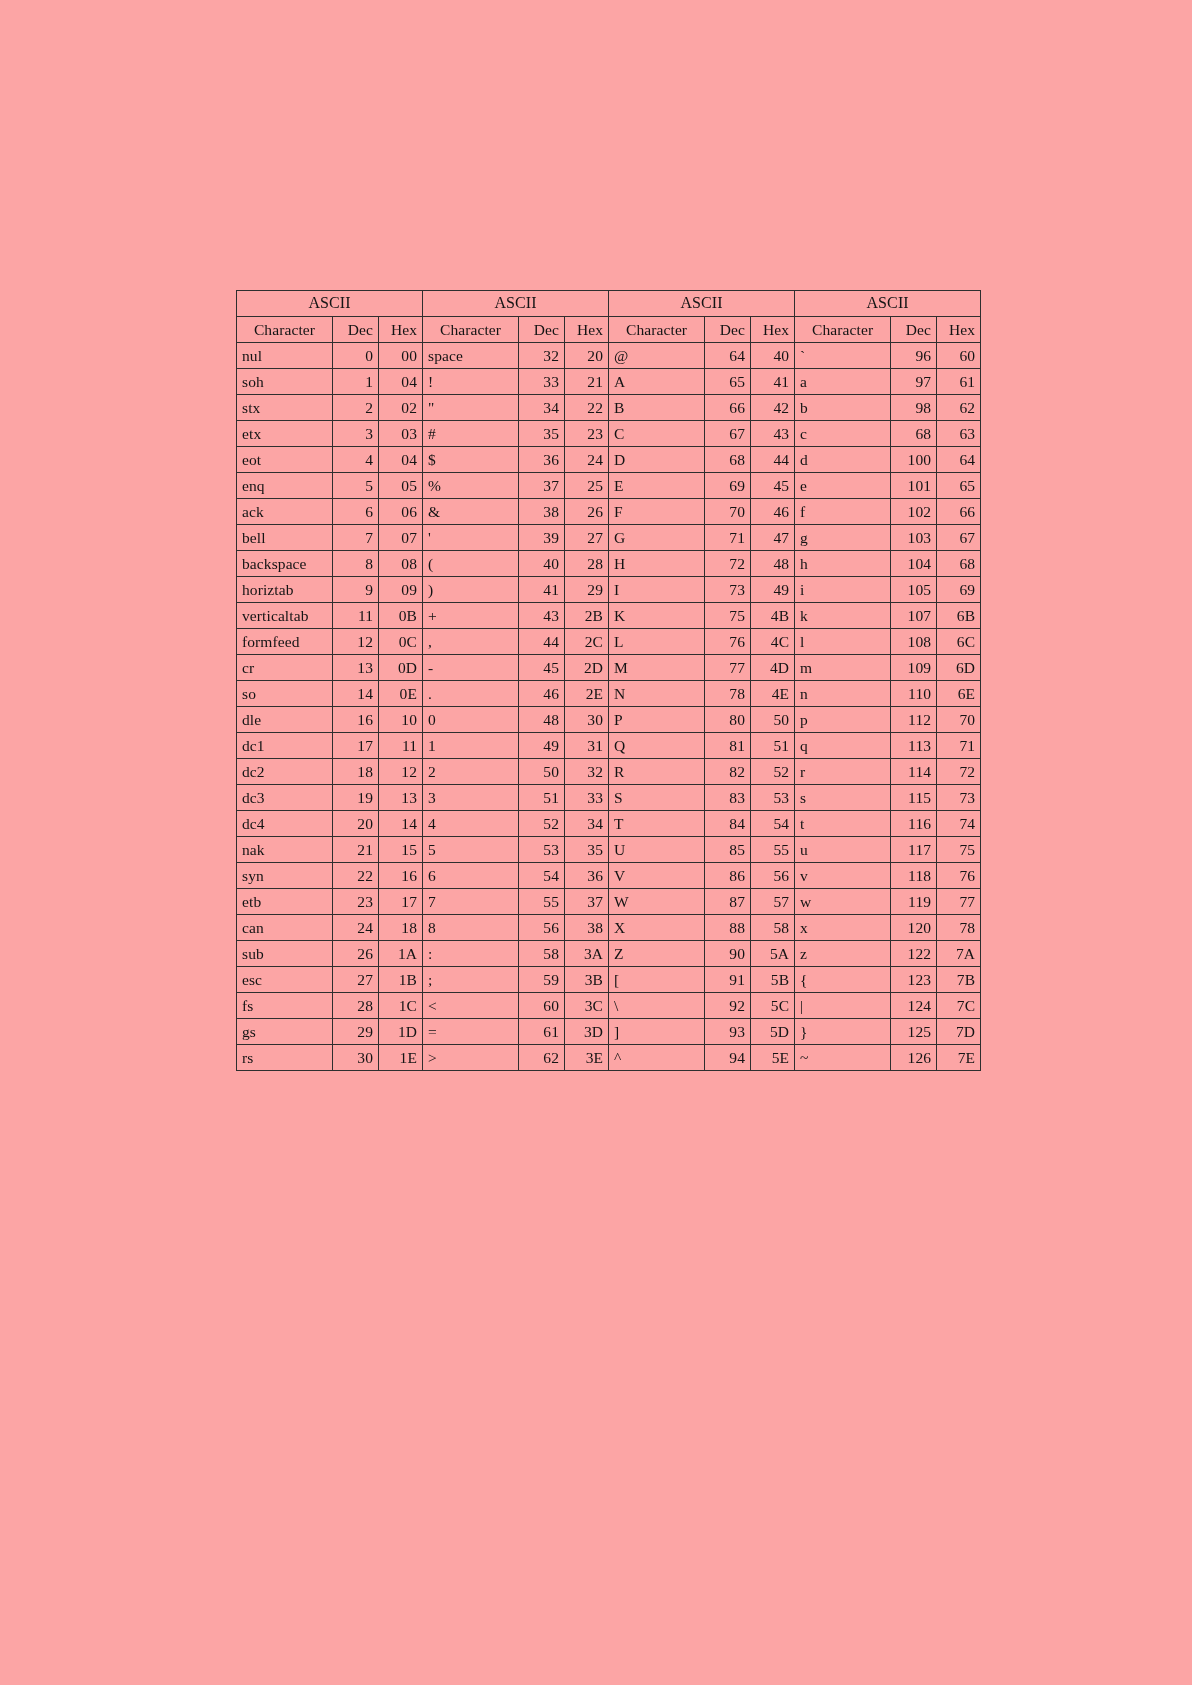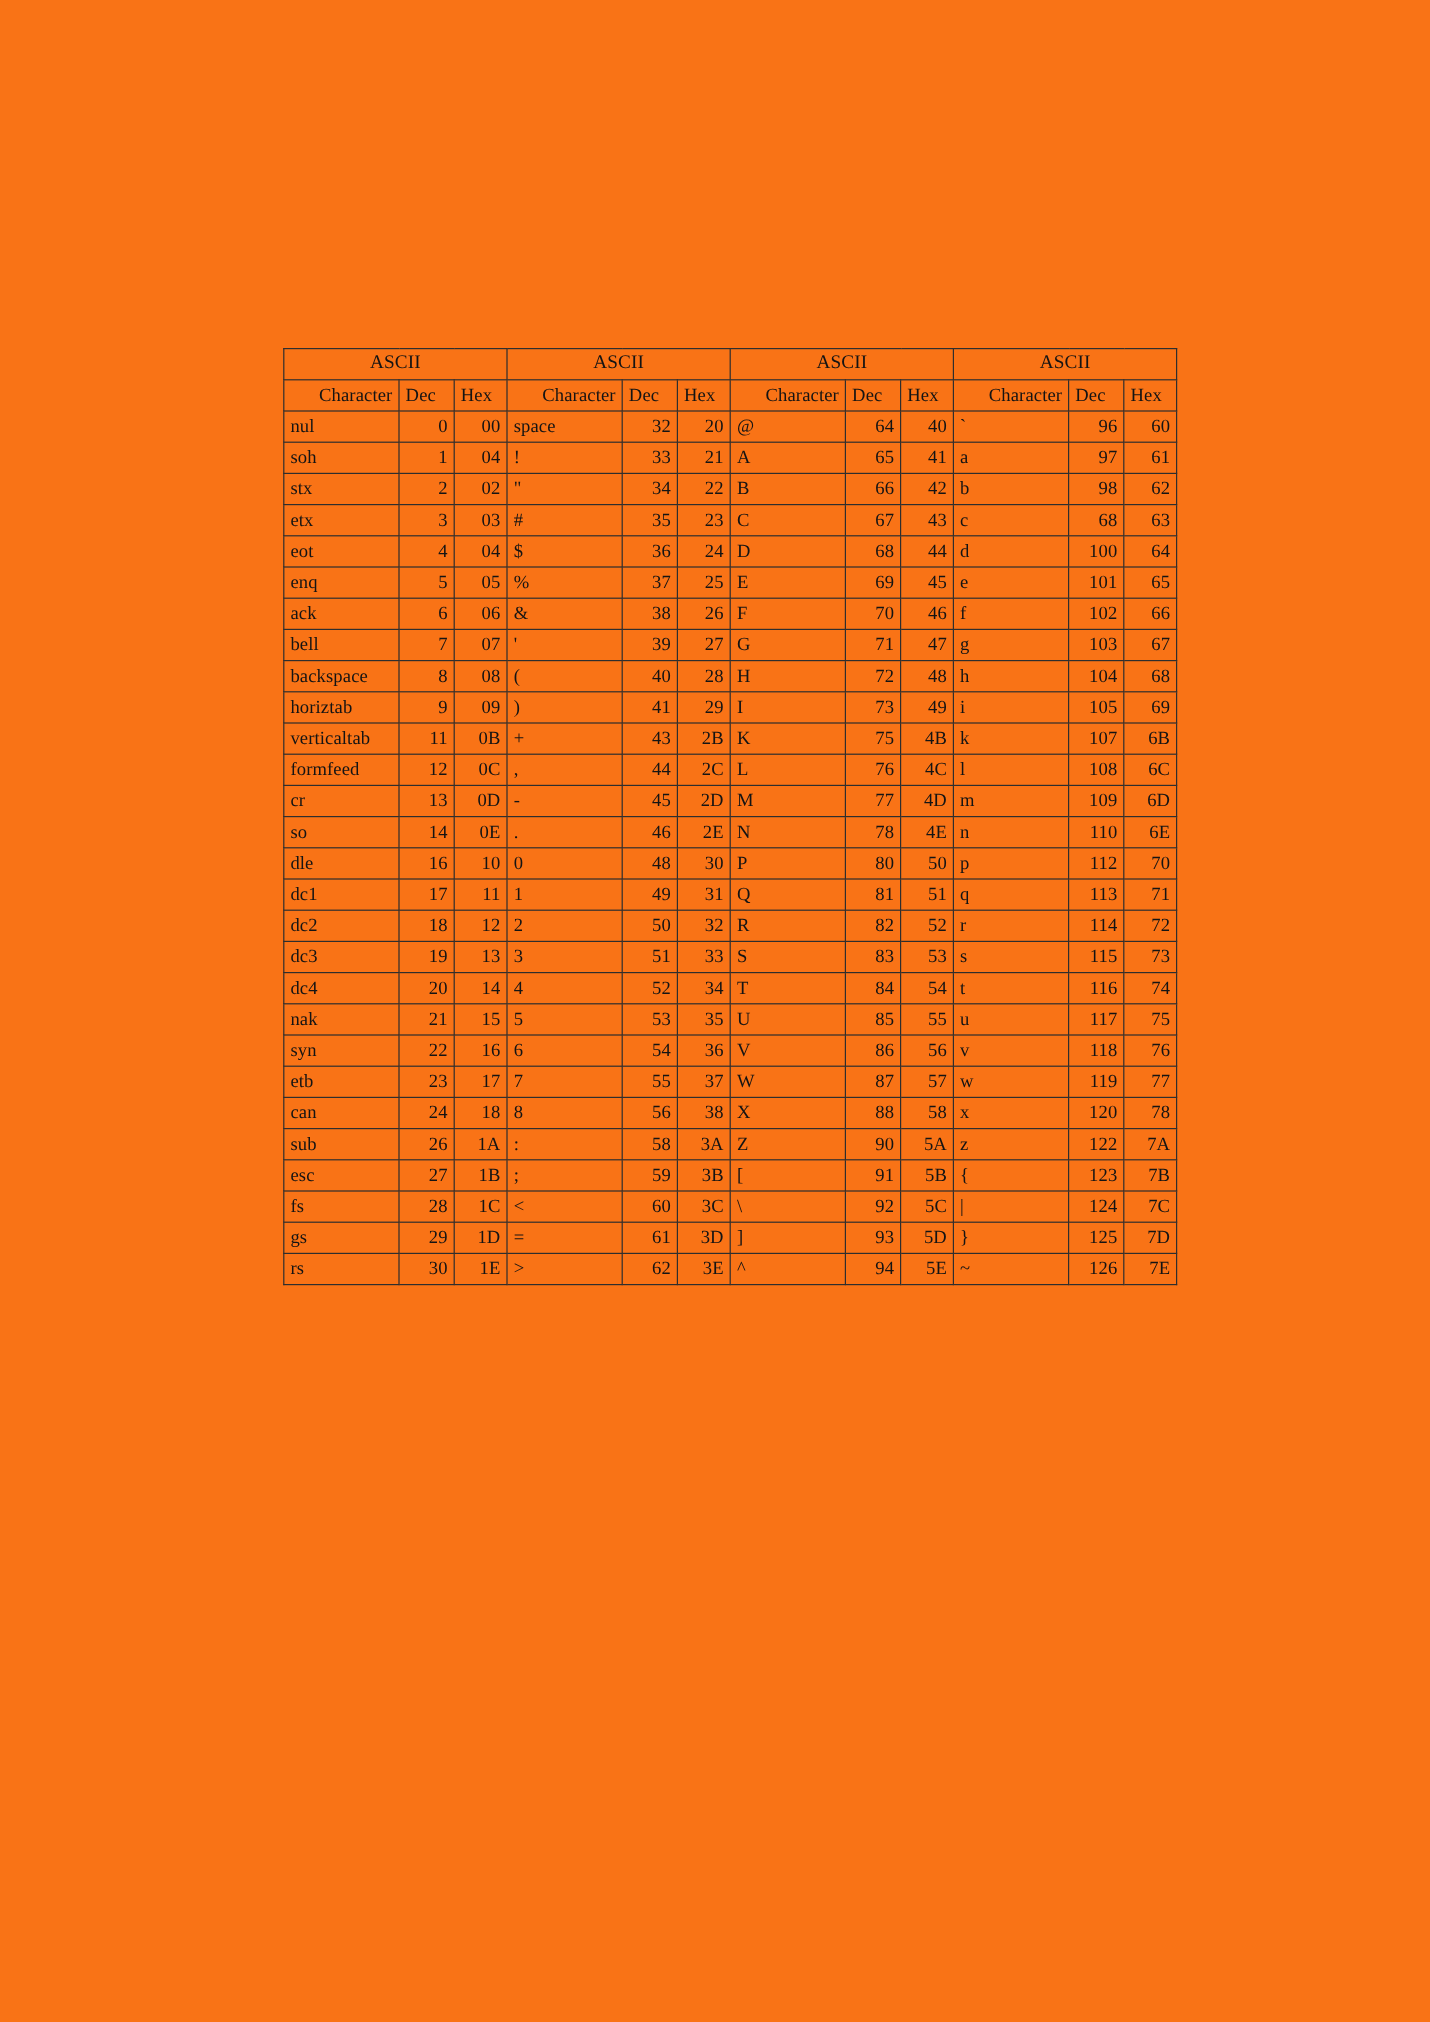--- a/index.html
+++ b/index.html
@@ -14,21 +14,21 @@
     color: #1b1b1b;
     position: relative;
     overflow: hidden;
   }
   .page {
     position: absolute;
     left: 0;
     top: 0;
     width: 1192px;
     height: 1685px;
-    background: #f97316;
+    background: #fca5a5;
   }
   .table-wrap {
     position: absolute;
     left: 236px;
     top: 290px;
     width: 720px;
   }
   table.ascii {
     border-collapse: collapse;
     width: 720px;
@@ -45,24 +45,24 @@
     font-weight: normal;
     letter-spacing: 0.1px;
   }
   .grp-title {
     text-align: center;
     font-size: 16px;
     letter-spacing: 0.4px;
     border-bottom: 1px solid #2e2e2e;
   }
   .sub-head {
-    text-align: left;
+    text-align: right;
     font-size: 15.5px;
   }
-  .sub-head.char-h { text-align: right; }
+  .sub-head.char-h { text-align: center; }
   .c-char { text-align: left; }
   .c-dec  { text-align: right; padding-right: 10px; }
   .c-hex  { text-align: right; padding-right: 9px; }
 
   
   col.w-char { width: 96px; }
   col.w-dec  { width: 46px; }
   col.w-hex  { width: 44px; }
 
   

